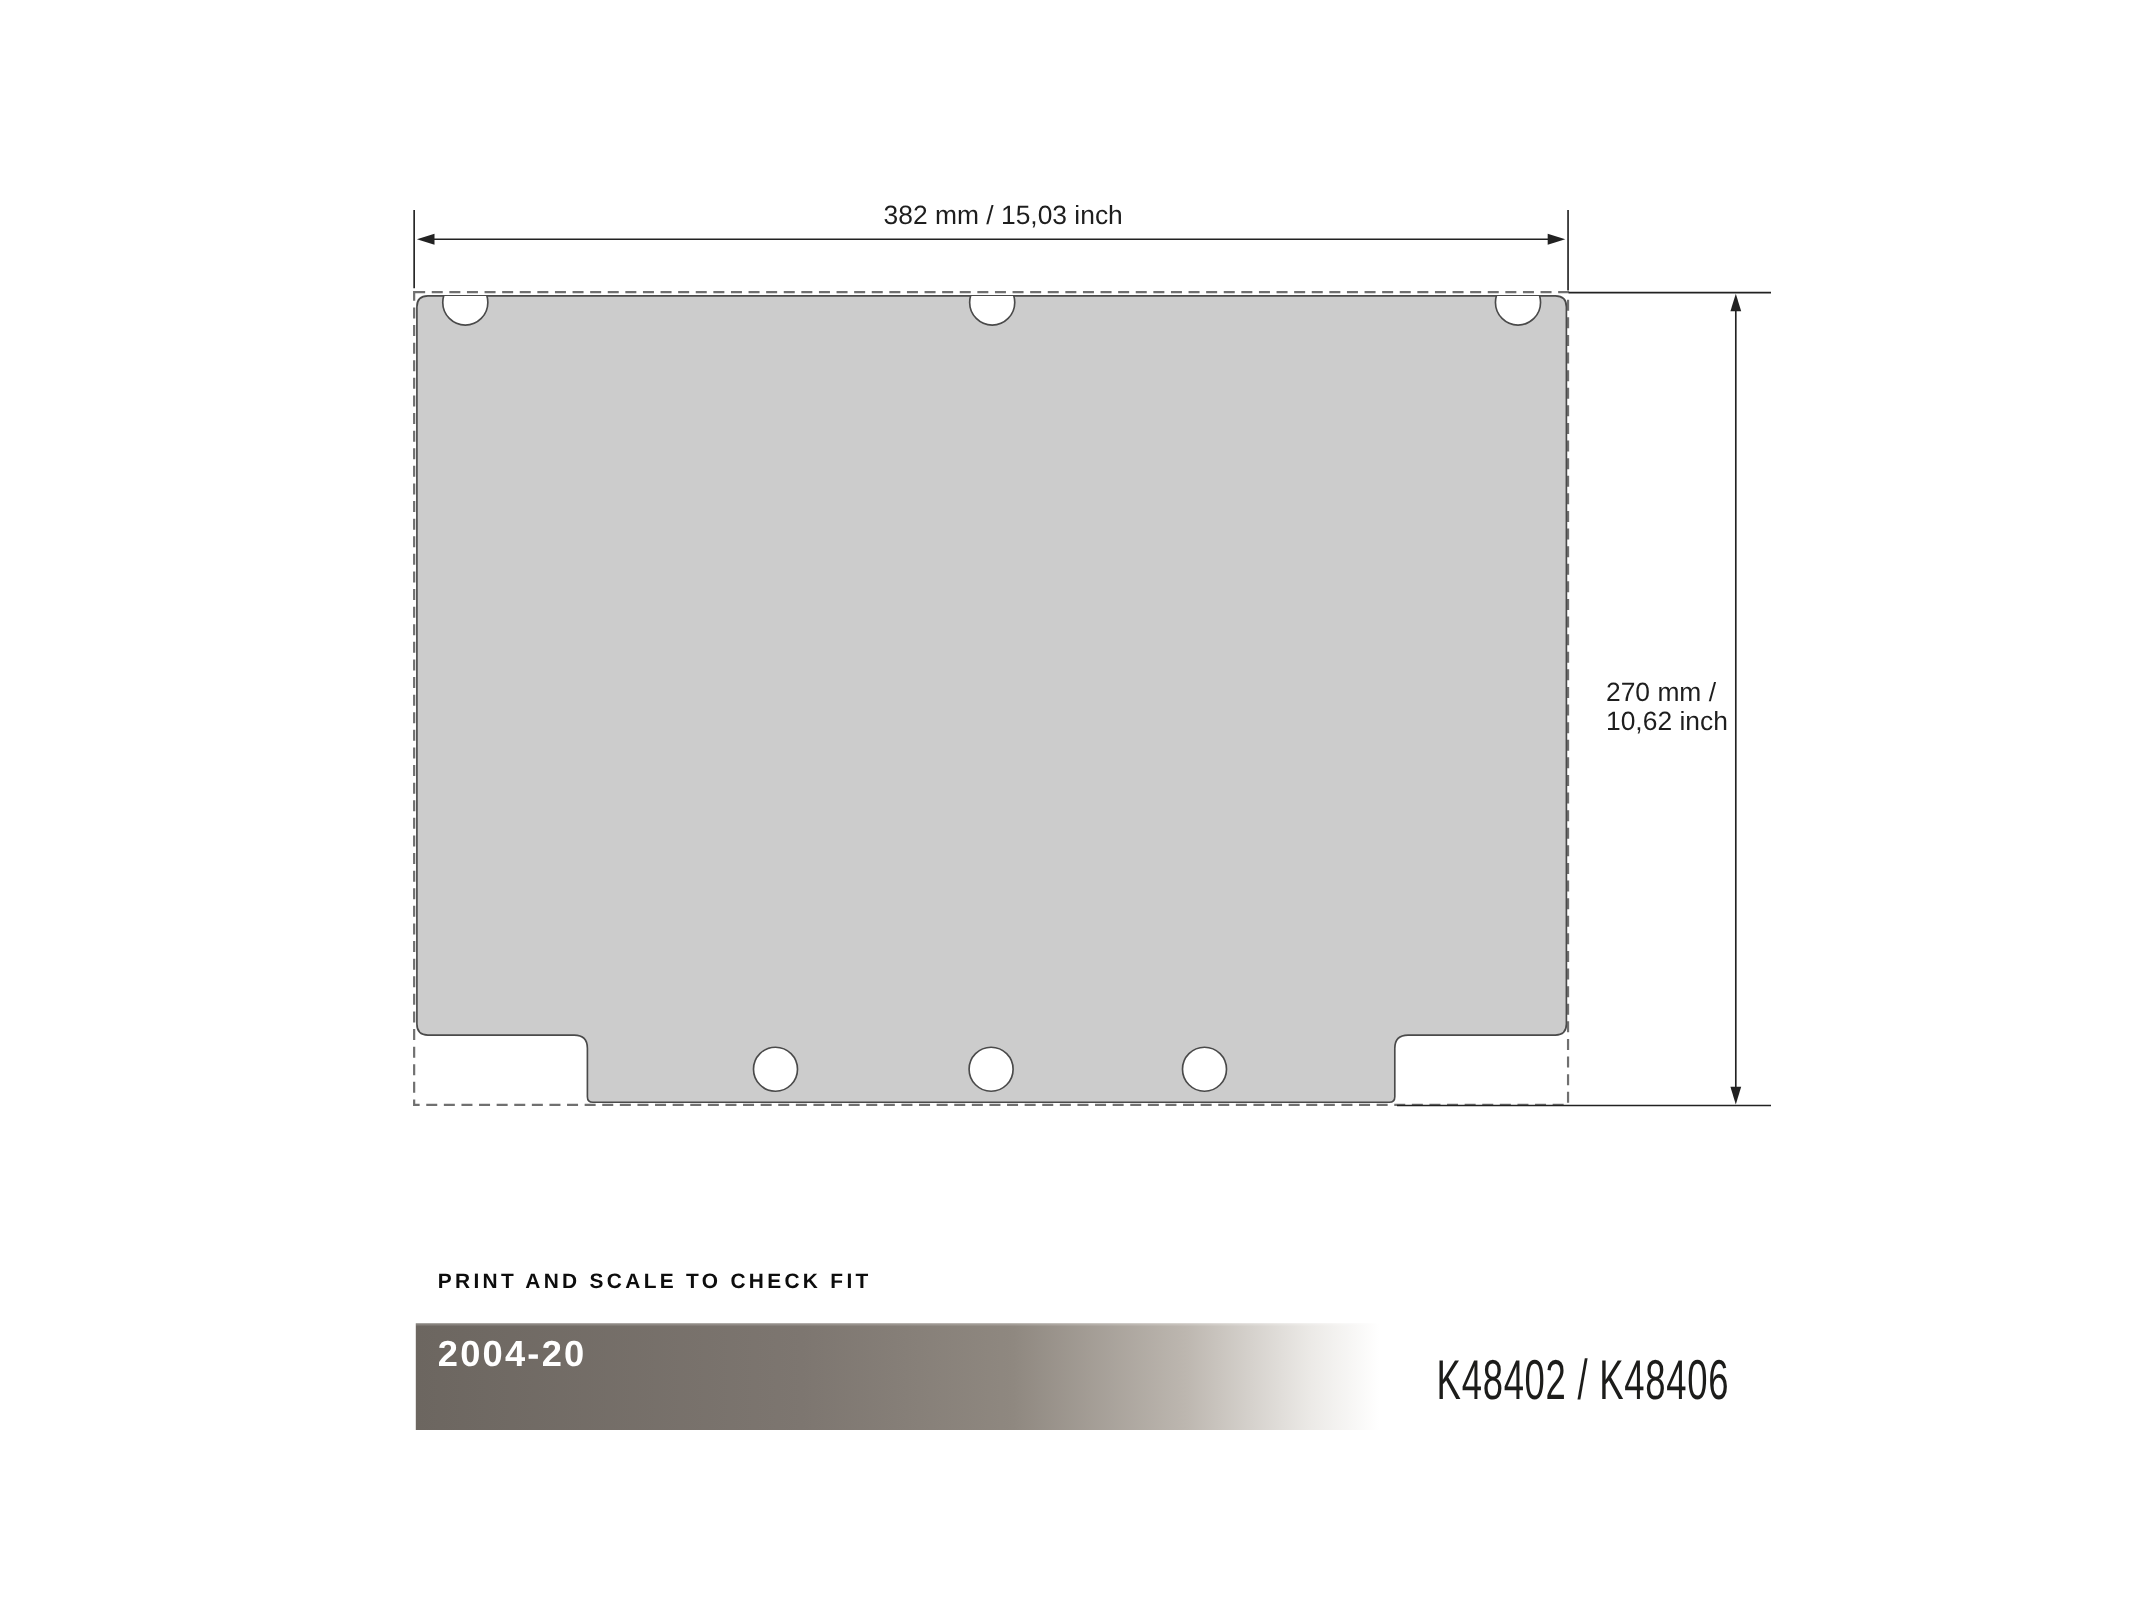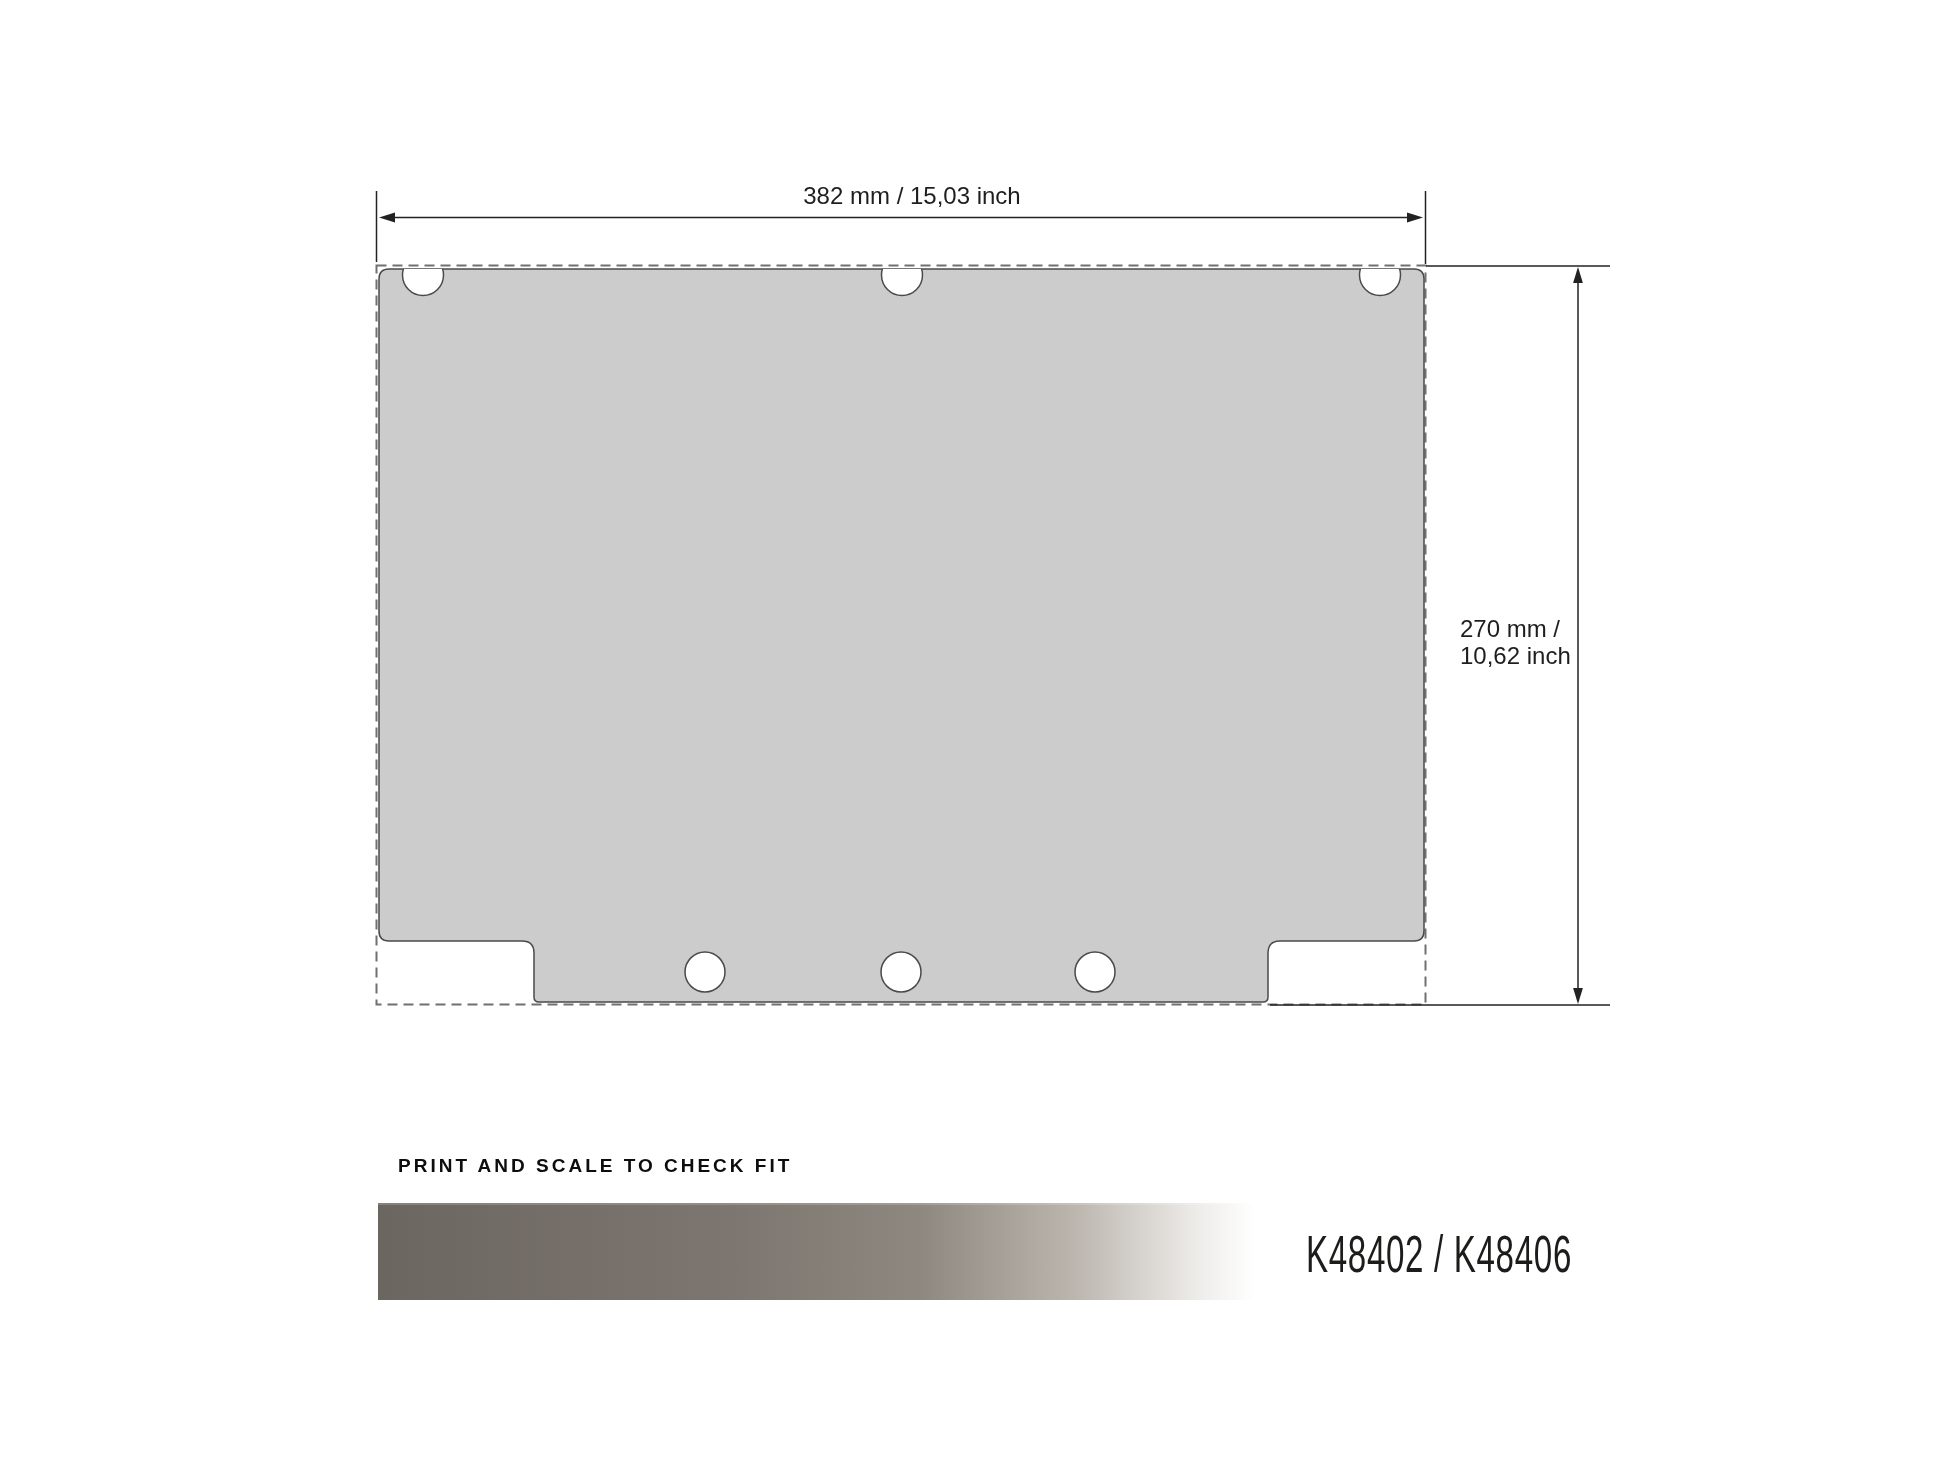--- a/index.html
+++ b/index.html
@@ -87,18 +87,19 @@
     <polygon points="1560,267 1555.1,283 1564.9,283" fill="#222222"></polygon>
     <polygon points="1560,1004 1555.1,988 1564.9,988" fill="#222222"></polygon>
     <text x="1442" y="637" class="dim-label">270 mm /</text>
     <text x="1442" y="664" class="dim-label">10,62 inch</text>
   </svg>
 
   <div class="instruction">PRINT AND SCALE TO CHECK FIT</div>
 
   <div class="banner">
     <div class="banner-text">
+      <div>2004-20</div>
     </div>
   </div>
 
   <div class="codes">K48402 / K48406</div>
 
 </div>
 
 </body></html>

